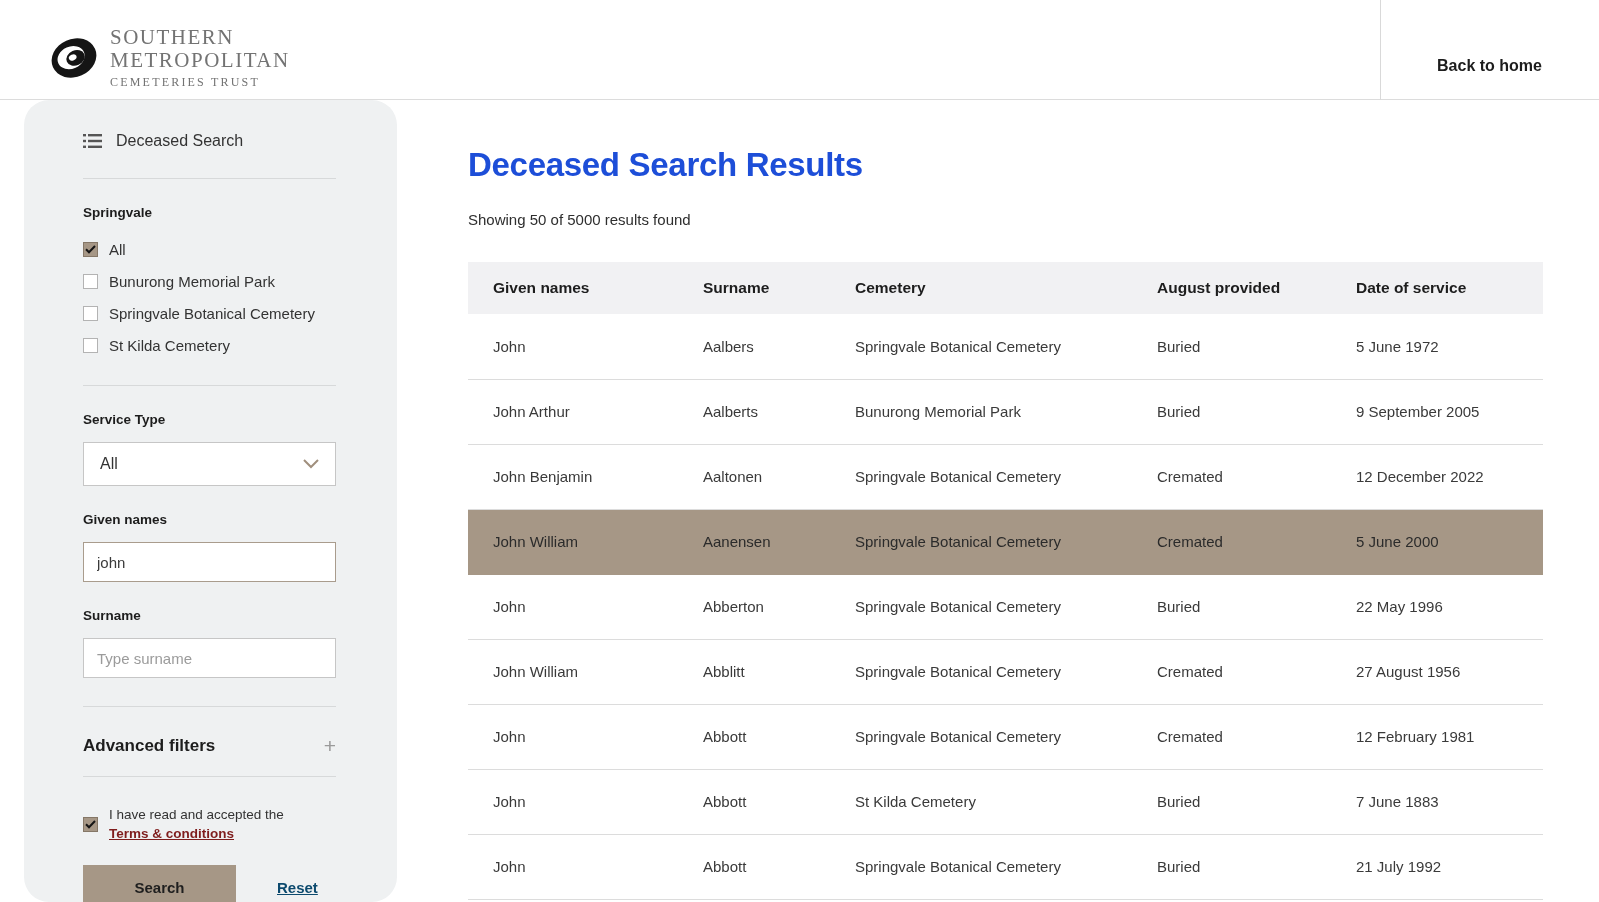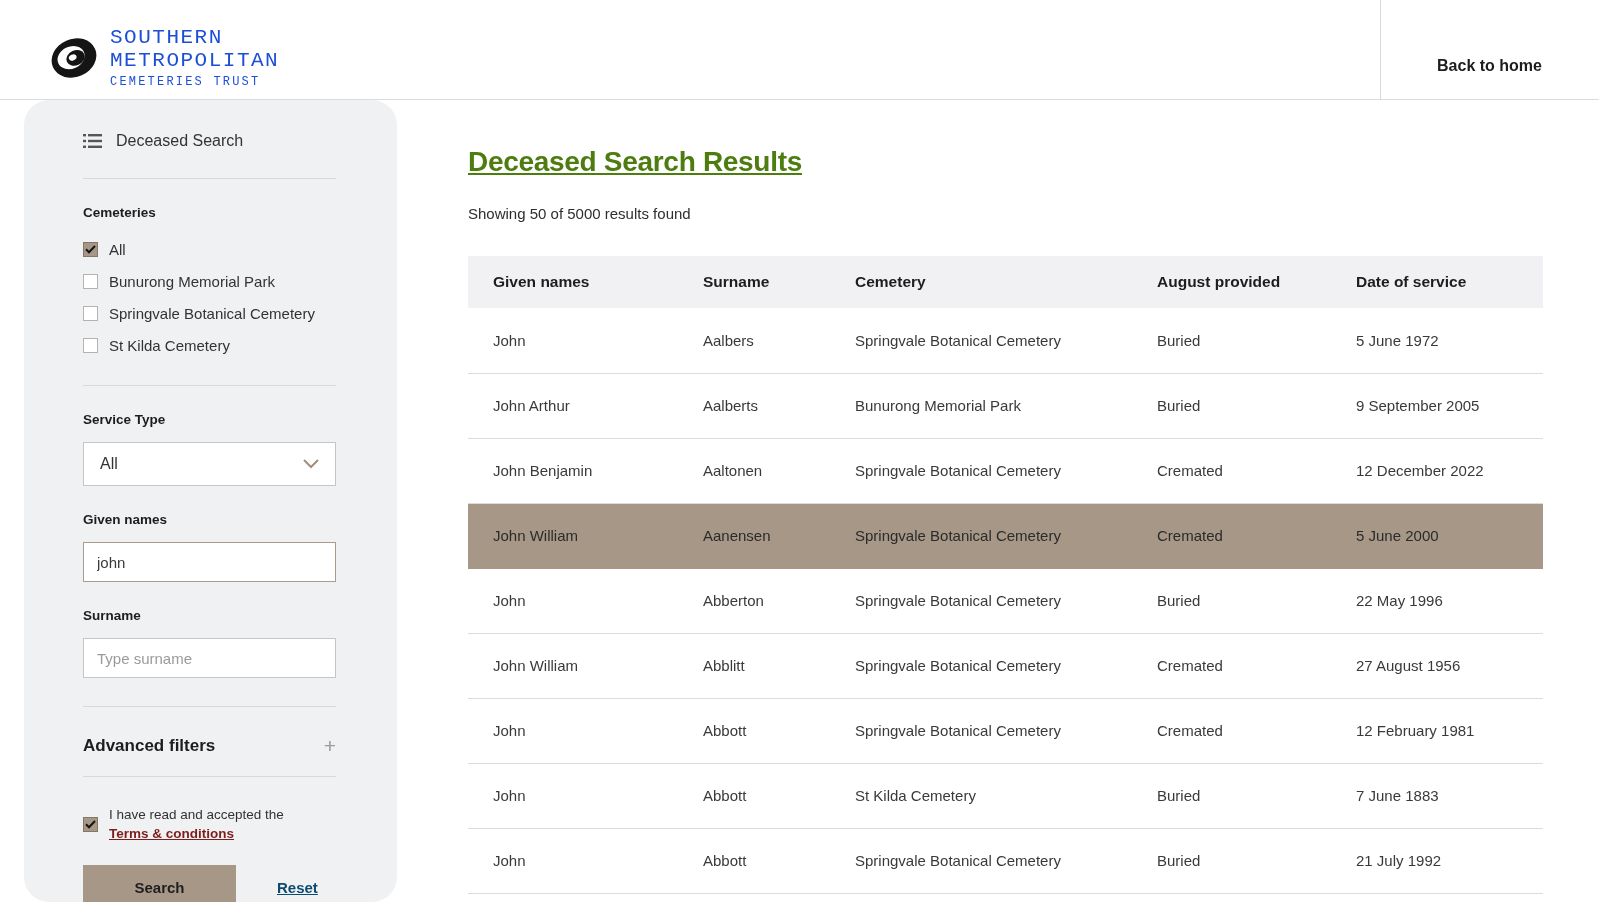--- a/index.html
+++ b/index.html
@@ -3,21 +3,21 @@
 <meta charset="utf-8">
 <style>
   * { margin:0; padding:0; box-sizing:border-box; }
   html,body { width:1599px; height:902px; overflow:hidden; background:#fff;
               font-family:"Liberation Sans", sans-serif; color:#2e2e2e; }
 
   
   .header { position:relative; height:100px; background:#fff; border-bottom:1px solid #dcdcdc; }
   .logo-wrap { position:absolute; left:50px; top:26px; display:flex; align-items:center; }
   .logo-mark { width:48px; height:48px; margin-right:12px; }
-  .logo-text { font-family:Liberation Mono, monospace; color:#1d4ed8; }
+  .logo-text { font-family:Liberation Serif, serif; color:#737373; }
   .logo-line { font-size:21px; letter-spacing:1.5px; line-height:23px; }
   .logo-sub  { font-size:12px; letter-spacing:2.2px; margin-top:3px; }
   .header-divider { position:absolute; left:1380px; top:0; width:1px; height:100px; background:#d9d9d9; }
   .back-home { position:absolute; left:1380px; top:0; width:219px; height:100px;
                display:flex; align-items:center; justify-content:center;
                font-weight:bold; font-size:16px; color:#1d1d1d; cursor:pointer;margin-top:16px; }
 
   
   .page { display:flex; height:802px; }
 
@@ -54,21 +54,21 @@
   .terms-link { font-weight:bold; text-decoration:underline; color:#7f1d1d; cursor:pointer; }
 
   .actions { display:flex; align-items:center; margin-top:22px; }
   .search-btn { width:153px; height:45px; background:#a69786; border:none; font-weight:bold;
                 font-size:15px; color:#1f1f1f; cursor:pointer; font-family:"Liberation Sans", sans-serif; }
   .reset-link { margin-left:41px; font-weight:bold; font-size:15px; color:#0c4a6e;
                 text-decoration:underline; cursor:pointer; }
 
   
   .main { flex:1; padding:46px 56px 0 71px; }
-  .page-title { font-size:28px; font-weight:bold; color:#4d7c0f; letter-spacing:-0.3px;text-decoration:underline; }
+  .page-title { font-size:33px; font-weight:bold; color:#1d4ed8; letter-spacing:-0.3px; }
   .results-summary { margin-top:27px; font-size:15px; color:#2e2e2e; }
 
   table.results { margin-top:34px; width:1075px; border-collapse:collapse; table-layout:fixed; }
   col.c1{width:235px;} col.c2{width:152px;} col.c3{width:302px;} col.c4{width:199px;} col.c5{width:187px;}
   thead th { background:#f1f1f3; height:52px; text-align:left; font-size:15.5px; font-weight:bold;
              color:#1d1d1d; padding:0; }
   thead th:first-child, tbody td:first-child { padding-left:25px; }
   tbody td { height:65px; font-size:15px; color:#3a3a3a; padding:0; }
   tbody tr { border-bottom:1px solid #dcdcdc; cursor:pointer; }
   tbody tr.highlighted { background:#a69786; border-bottom-color:#a69786; }
@@ -110,21 +110,21 @@
             <rect x="5" y="6.8" width="14" height="2.4"></rect>
           <rect x="0" y="12.6" width="3" height="2.4"></rect>
             <rect x="5" y="12.6" width="14" height="2.4"></rect>
         </g>
       </svg>
       <span>Deceased Search</span>
     </div>
 
     <div class="divider"></div>
 
-    <div class="group-label">Cemeteries</div>
+    <div class="group-label">Springvale</div>
 
     <div class="checkbox-list">
 
     <div class="checkbox-row">
         <span class="checkbox checked">
           <svg width="11" height="9" viewBox="0 0 11 9">
             <path d="M1 4.2 L4 7.2 L10 1" stroke="#151515" stroke-width="2" fill="none"></path>
           </svg>
         </span>
         <span class="cb-label">All</span>

